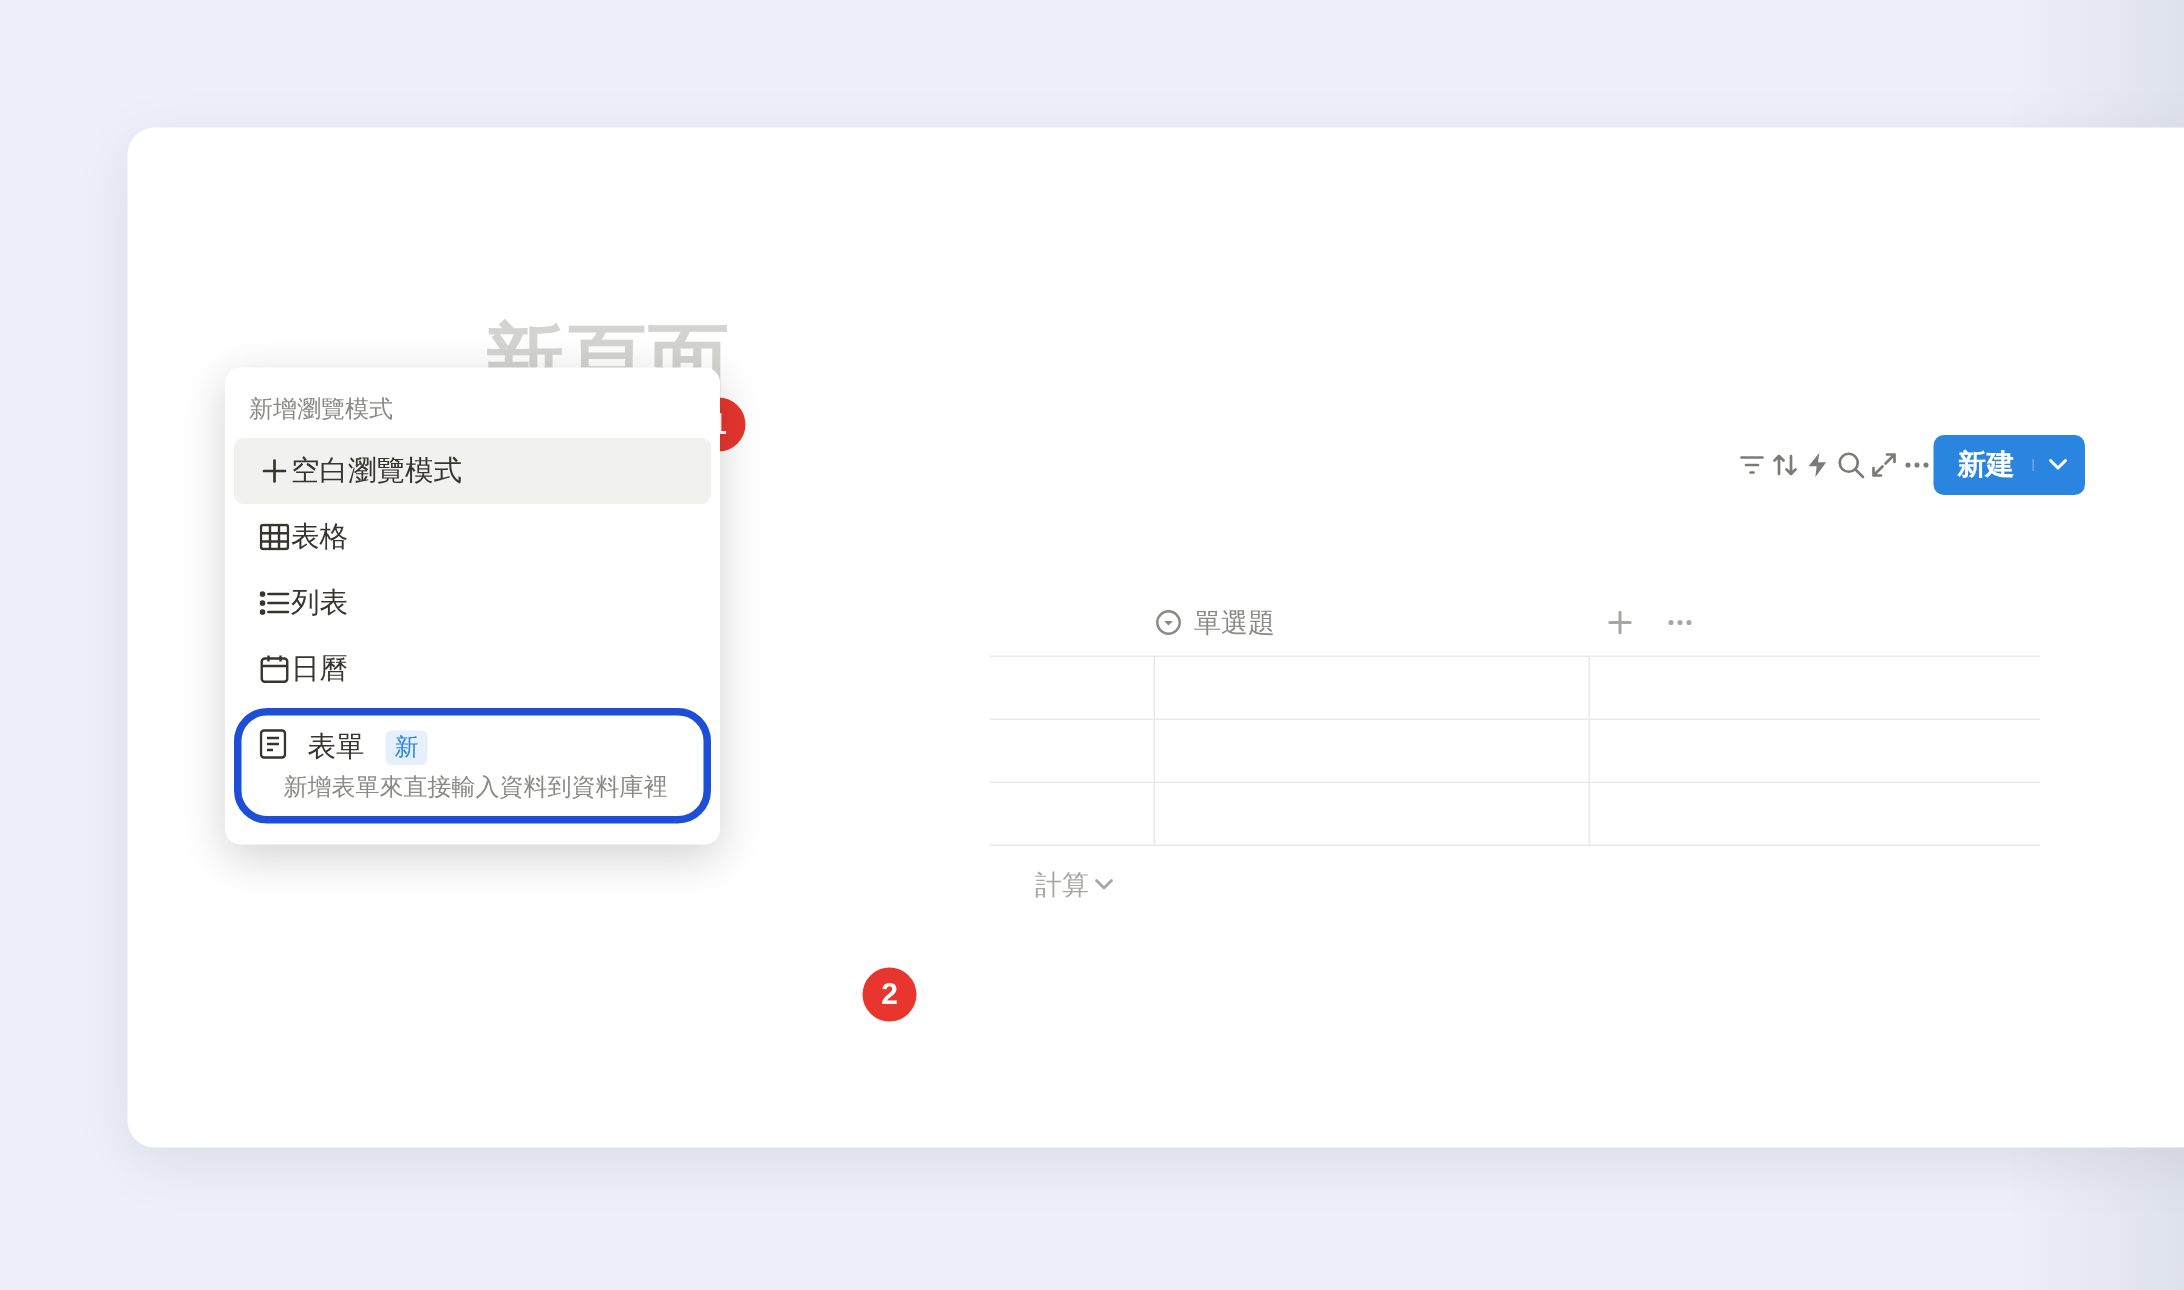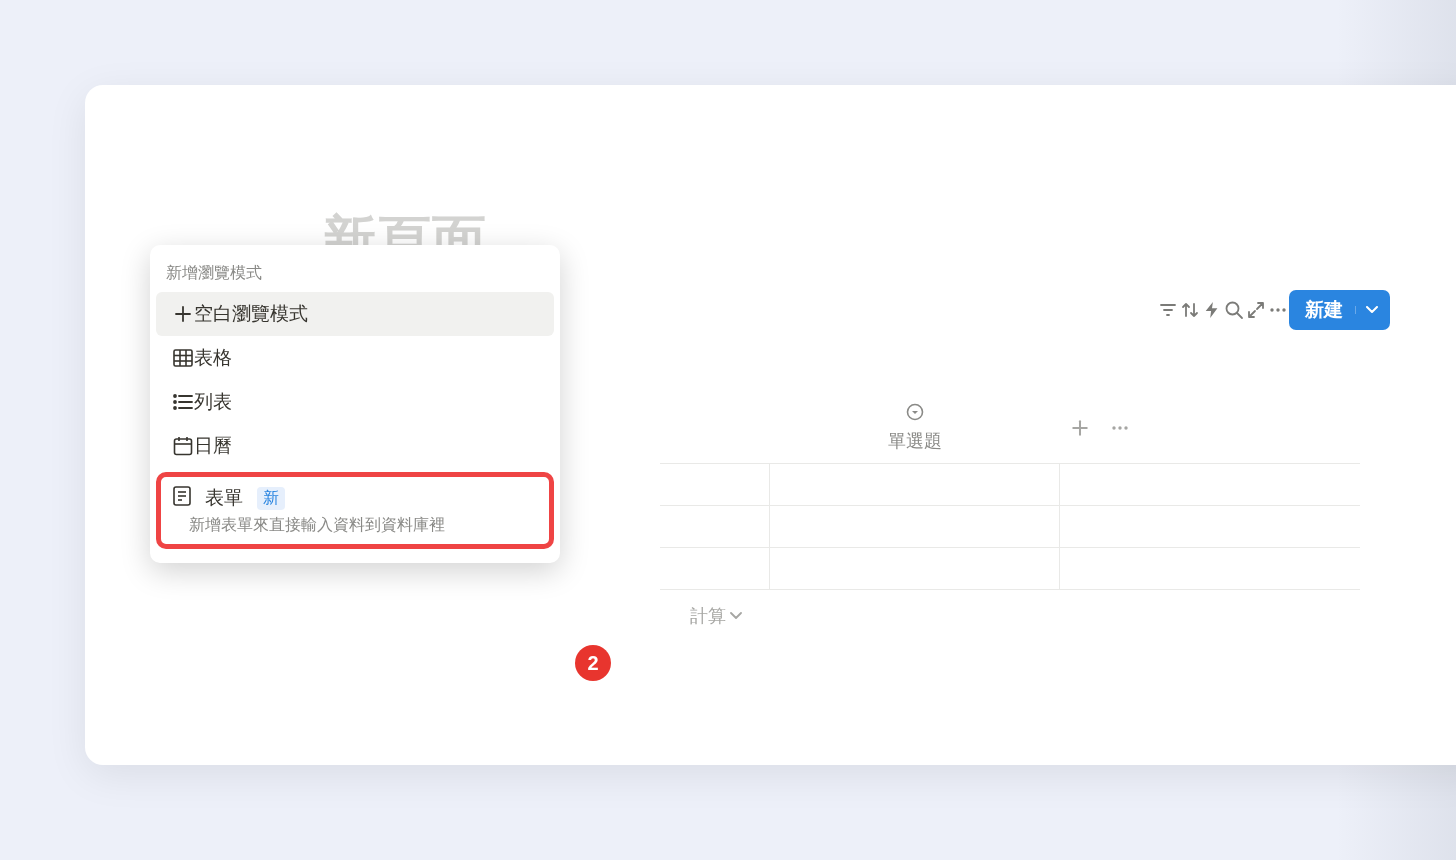--- a/index.html
+++ b/index.html
@@ -122,21 +122,21 @@
   }
   .new-btn .chev {
     border-left: 1px solid rgba(255,255,255,0.3);
     padding-left: 10px;
     display: flex;
   }
   .dropdown {
     position: absolute;
     left: 150px;
     top: 245px;
-    width: 410px;
+    width: 330px;
     background: #ffffff;
     border-radius: 10px;
     box-shadow: 0 8px 30px rgba(0,0,0,0.18);
     padding: 8px 0;
   }
   .dropdown-header {
     padding: 10px 16px 8px;
     font-size: 16px;
     color: #8a8a87;
     font-weight: 500;
@@ -160,22 +160,22 @@
     display: flex;
     align-items: center;
     justify-content: center;
     flex-shrink: 0;
   }
   .dropdown-item .item-label {
     font-weight: 500;
   }
   .form-item-wrap {
     margin: 4px 6px 6px;
-    border: 5px solid #ef4444;
-    border-radius: 10px;
+    border: 5px solid #1d4ed8;
+    border-radius: 22px;
     padding: 8px 12px;
     cursor: pointer;
   }
   .form-item-row {
     display: flex;
     align-items: center;
     gap: 14px;
   }
   .form-item-label {
     font-size: 19px;
@@ -225,21 +225,21 @@
   }
   .db-col {
     display: flex;
     align-items: center;
     gap: 8px;
     color: #8a8a87;
     font-size: 18px;
     font-weight: 500;
   }
   .db-col-1 { width: 110px; }
-  .db-col-2 { width: 290px; flex-direction: column; }
+  .db-col-2 { width: 290px; }
   .db-col-add { width: 40px; justify-content: center; cursor: pointer; }
   .db-col-more { width: 40px; justify-content: center; cursor: pointer; }
   .db-row {
     height: 42px;
     border-bottom: 1px solid #e9e9e7;
     display: flex;
   }
   .db-cell-1 { width: 110px; border-right: 1px solid #e9e9e7; }
   .db-cell-2 { width: 290px; border-right: 1px solid #e9e9e7; }
   .db-footer {

